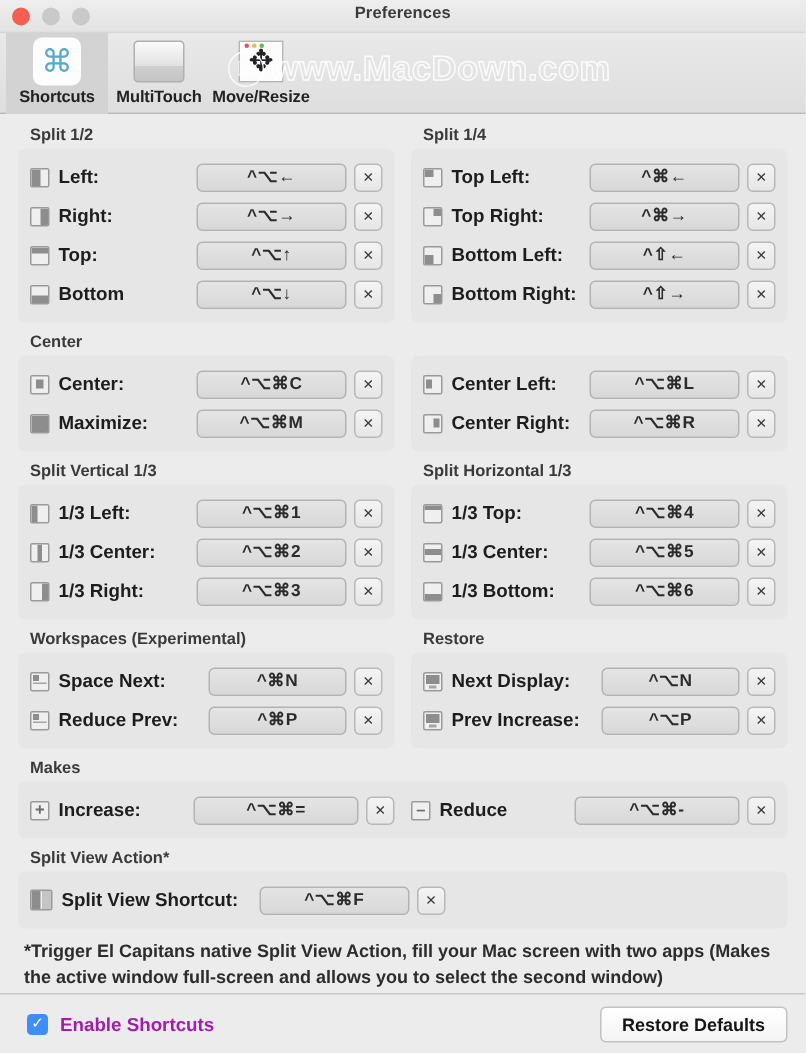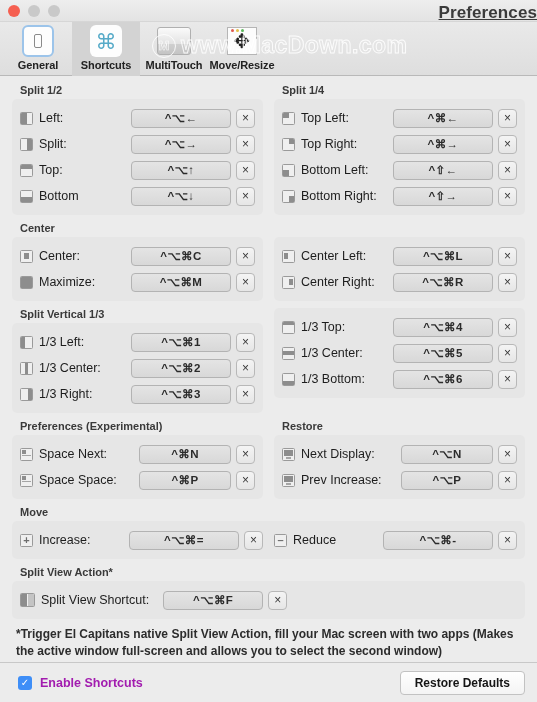--- a/index.html
+++ b/index.html
@@ -16,22 +16,22 @@
     height: 22px; position: relative; flex: none;
     background: linear-gradient(#eeeeee, #e3e3e3);
     border-bottom: 1px solid #d6d6d6;
   }
   .traffic { position: absolute; left: 8px; top: 5px; display: flex; gap: 8px; }
   .light { width: 12px; height: 12px; border-radius: 50%; }
   .light.close { background: #f55f50; }
   .light.min { background: #c9c9c9; }
   .light.max { background: #c9c9c9; }
   .win-title {
-    position: absolute; left: 0; right: 0; top: 3px; text-align: right;
-    font-size: 17px; font-weight: bold; color: #3b3b3b; letter-spacing: .1px; text-decoration: underline;
+    position: absolute; left: 0; right: 0; top: 3px; text-align: center;
+    font-size: 11px; font-weight: bold; color: #3b3b3b; letter-spacing: .1px;
   }
 
   
   .toolbar {
     height: 54px; flex: none; display: flex; align-items: flex-start;
     padding-left: 4px; gap: 0px; position: relative;
     background: linear-gradient(#e9e9e9, #dedede);
     border-bottom: 1px solid #b9b9b9;
   }
   .tb-item {
@@ -79,21 +79,21 @@
   .content { flex: 1; padding: 8px 12px 0 12px; overflow: hidden; }
   .row2 { display: flex; gap: 11px; }
   .col { flex: 1; min-width: 0; }
 
   .group { margin-bottom: 7px; }
   .group-title { font-size: 11px; color: #3a3a3a; font-weight: bold; margin: 0 0 3px 8px; }
   .panel { background: #e6e6e6; border-radius: 5px; padding: 6px 8px; }
 
   .srow { display: flex; align-items: center; height: 26px; }
   .srow .mini { flex: none; margin-right: 6px; }
-  .srow .lbl { font-size: 12.5px; color: #1d1d1d; font-weight: normal; white-space: nowrap; }
+  .srow .lbl { font-size: 12.5px; color: #1d1d1d; font-weight: bold; white-space: nowrap; }
   .srow .spacer { flex: 1; }
 
   .shortcut {
     flex: none; text-align: center; font-size: 11.5px; color: #2b2b2b; font-weight: bold;
     height: 19px; line-height: 17px; border-radius: 4px;
     background: linear-gradient(#e4e4e4, #d8d8d8);
     border: 1px solid #b3b3b3; letter-spacing: .4px;
   }
   .clearbtn {
     flex: none; width: 19px; height: 19px; margin-left: 5px; border-radius: 4px;
@@ -167,28 +167,20 @@
   <div class="titlebar">
     <div class="traffic">
       <span class="light close"></span>
       <span class="light min"></span>
       <span class="light max"></span>
     </div>
     <div class="win-title">Preferences</div>
   </div>
 
   <div class="toolbar">
-    <div class="tb-item">
-      <span class="tb-icon">
-        <span class="icon-general">
-            <i></i>
-          </span>
-      </span>
-      <span class="tb-label">General</span>
-    </div>
     <div class="tb-item selected">
       <span class="tb-icon">
         <span class="icon-cmd">⌘</span>
       </span>
       <span class="tb-label">Shortcuts</span>
     </div>
     <div class="tb-item">
       <span class="tb-icon">
         <span class="icon-trackpad"></span>
       </span>
@@ -227,21 +219,21 @@
                 </span>
               <span class="lbl">Left:</span>
               <span class="spacer"></span>
               <span class="shortcut" style="width:100px">^⌥←</span>
               <span class="clearbtn">×</span>
             </div>
             <div class="srow">
               <span class="mini m-right">
                   <b></b>
                 </span>
-              <span class="lbl">Split:</span>
+              <span class="lbl">Right:</span>
               <span class="spacer"></span>
               <span class="shortcut" style="width:100px">^⌥→</span>
               <span class="clearbtn">×</span>
             </div>
             <div class="srow">
               <span class="mini m-top">
                   <b></b>
                 </span>
               <span class="lbl">Top:</span>
               <span class="spacer"></span>
@@ -386,20 +378,21 @@
               <span class="lbl">1/3 Right:</span>
               <span class="spacer"></span>
               <span class="shortcut" style="width:100px">^⌥⌘3</span>
               <span class="clearbtn">×</span>
             </div>
           </div>
         </div>
       </div>
       <div class="col">
         <div class="group">
+          <div class="group-title">Split Horizontal 1/3</div>
           <div class="panel">
             <div class="srow">
               <span class="mini m-h1">
                   <b></b>
                 </span>
               <span class="lbl">1/3 Top:</span>
               <span class="spacer"></span>
               <span class="shortcut" style="width:100px">^⌥⌘4</span>
               <span class="clearbtn">×</span>
             </div>
@@ -422,36 +415,36 @@
               <span class="clearbtn">×</span>
             </div>
           </div>
         </div>
       </div>
     </div>
 
     <div class="row2">
       <div class="col">
         <div class="group">
-          <div class="group-title">Preferences (Experimental)</div>
+          <div class="group-title">Workspaces (Experimental)</div>
           <div class="panel">
             <div class="srow">
               <span class="mini m-space">
                   <b></b>
                 </span>
               <span class="lbl">Space Next:</span>
               <span class="spacer"></span>
               <span class="shortcut" style="width:92px">^⌘N</span>
               <span class="clearbtn">×</span>
             </div>
             <div class="srow">
               <span class="mini m-space">
                   <b></b>
                 </span>
-              <span class="lbl">Space Space:</span>
+              <span class="lbl">Reduce Prev:</span>
               <span class="spacer"></span>
               <span class="shortcut" style="width:92px">^⌘P</span>
               <span class="clearbtn">×</span>
             </div>
           </div>
         </div>
       </div>
       <div class="col">
         <div class="group">
           <div class="group-title">Restore</div>
@@ -473,21 +466,21 @@
               <span class="spacer"></span>
               <span class="shortcut" style="width:92px">^⌥P</span>
               <span class="clearbtn">×</span>
             </div>
           </div>
         </div>
       </div>
     </div>
 
     <div class="group">
-      <div class="group-title">Move</div>
+      <div class="group-title">Makes</div>
       <div class="panel">
         <div class="row2">
           <div class="col">
             <div class="srow">
               <span class="mini m-plus">
                   <b></b>
                 </span>
               <span class="lbl">Increase:</span>
               <span class="spacer"></span>
               <span class="shortcut" style="width:110px">^⌥⌘=</span>

